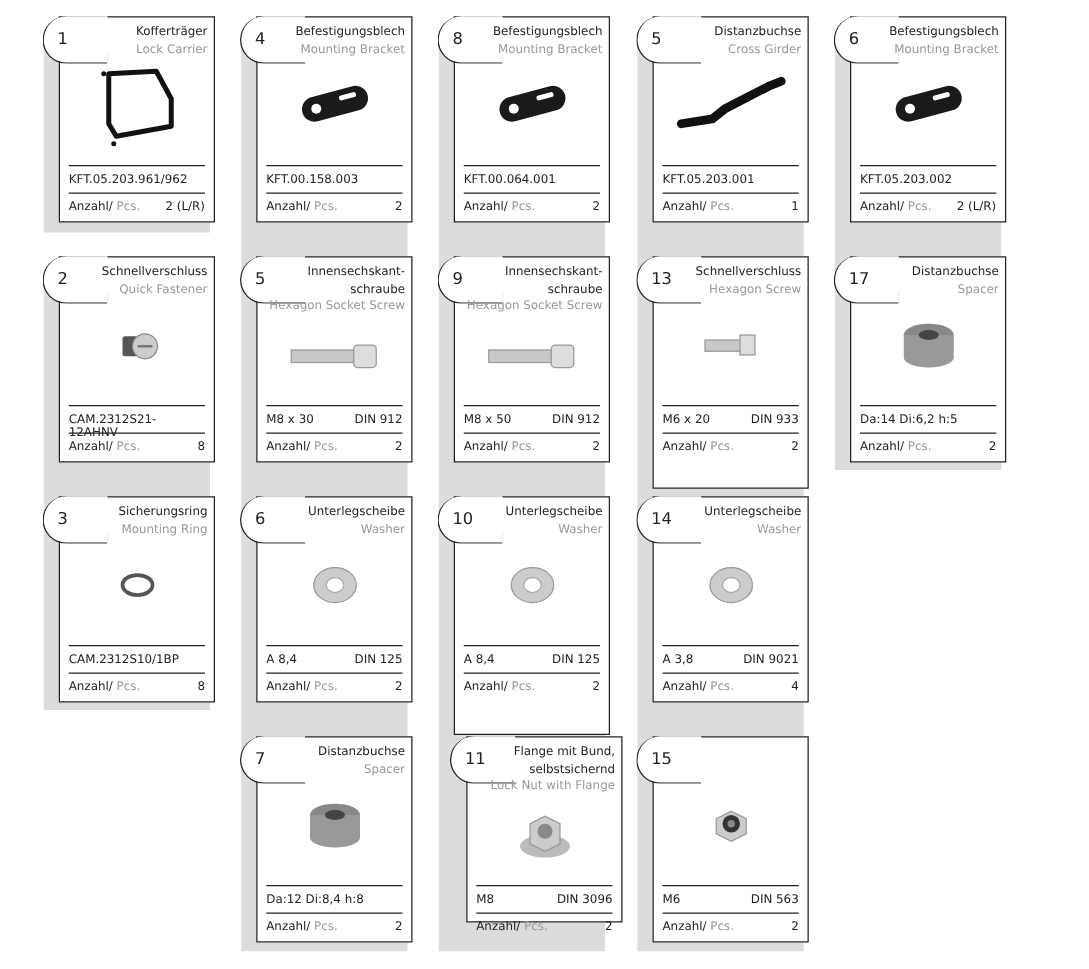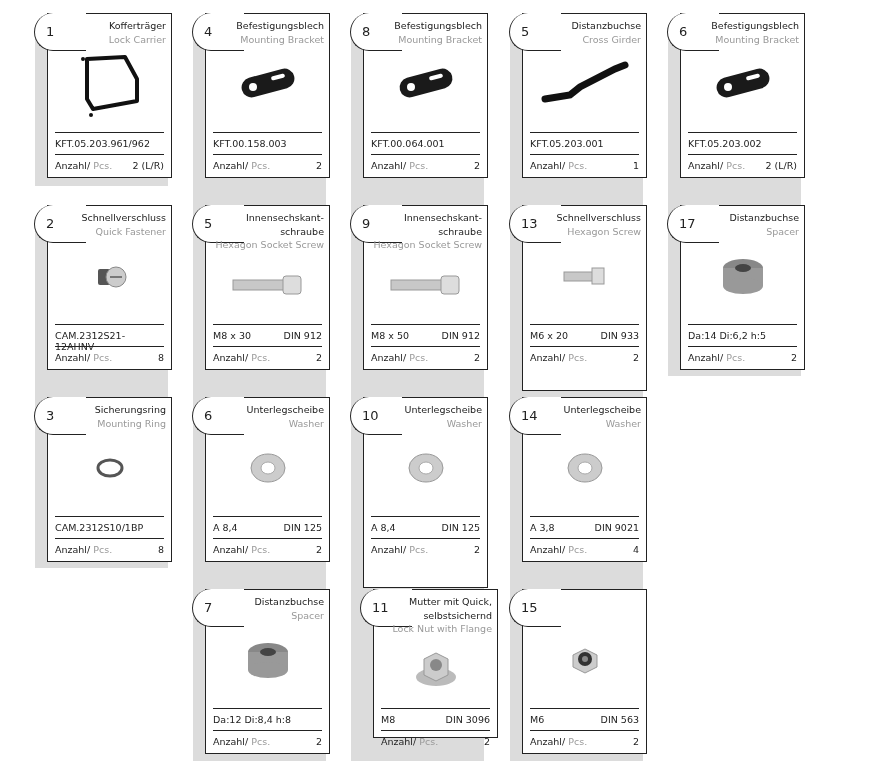--- a/index.html
+++ b/index.html
@@ -392,21 +392,21 @@
     <div class="rule" style="top:140px"></div>
     <div class="row" style="top:146px">
       <span><span>Anzahl/</span> <span class="pcs">Pcs.</span></span>
       <span>2</span>
     </div>
     </div>
     <div class="card" style="left: 363px; top: 589px; height: 149px; margin-left: 10px;">
     <div class="tab"></div>
     <span class="num">11</span>
     <div class="titles">
-      <div class="de" style="white-space:pre-line">Mutter mit Quick,
+      <div class="de" style="white-space:pre-line">Flange mit Bund,
 selbstsichernd</div>
       <div class="en">Lock Nut with Flange</div>
     </div>
     <div class="pic" style="top:48px;height:62px;">
         <svg width="44" height="40" viewBox="0 0 44 40">
           <ellipse cx="22" cy="28" rx="20" ry="9" fill="#bbb"></ellipse>
           <polygon points="10,10 22,4 34,10 34,26 22,32 10,26" fill="#ccc" stroke="#999"></polygon>
           <circle cx="22" cy="16" r="6" fill="#888"></circle>
         </svg>
       </div>

